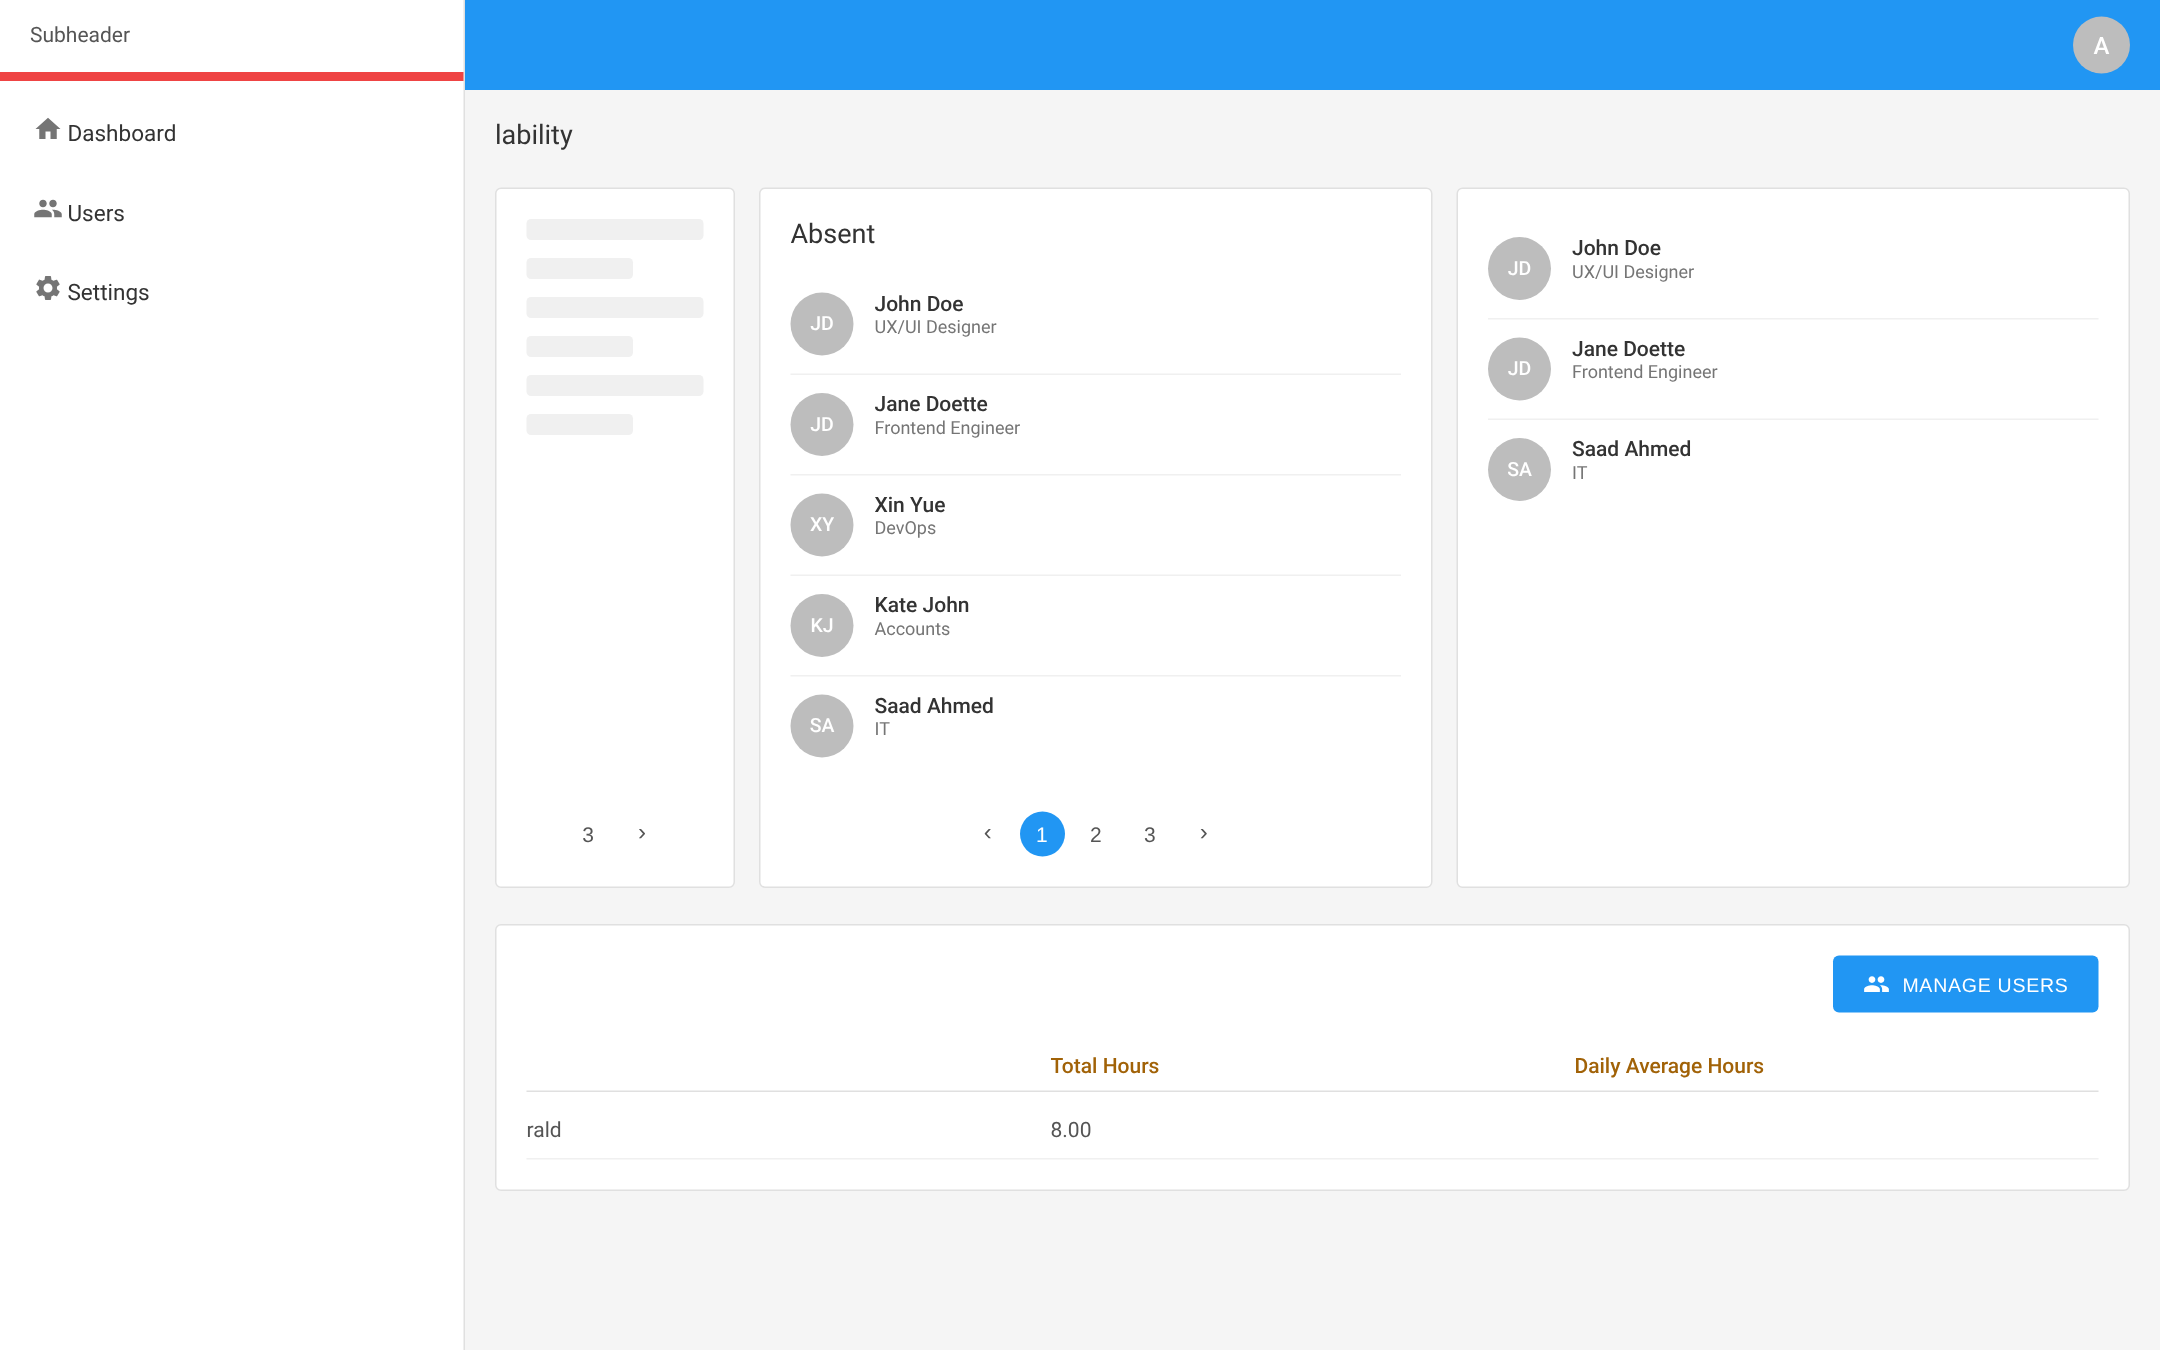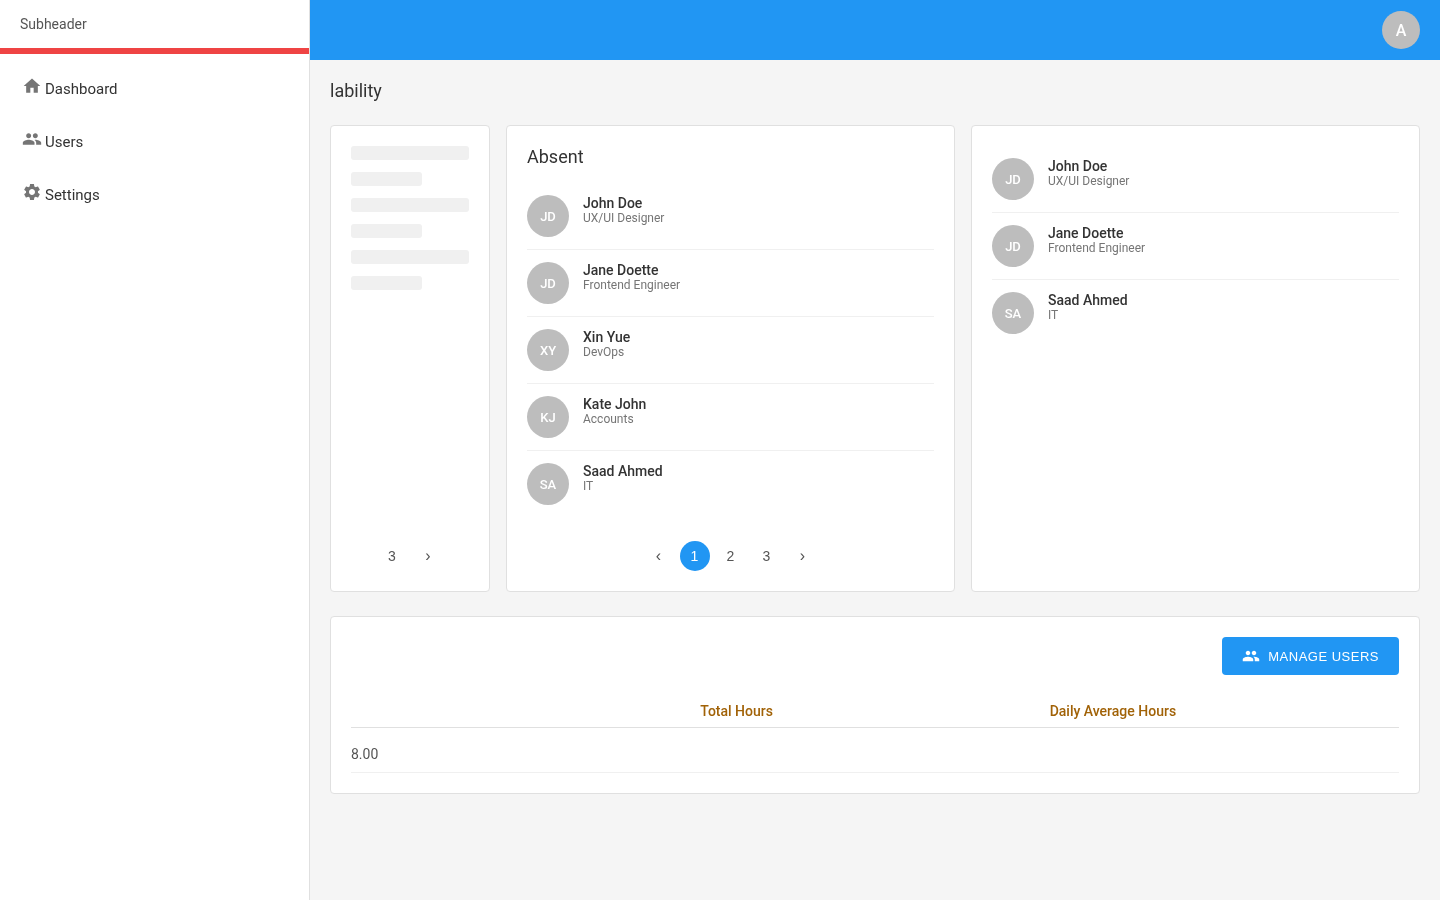--- a/index.html
+++ b/index.html
@@ -407,18 +407,19 @@
             </svg>
           <span>MANAGE USERS</span>
         </button>
       </div>
       <div class="table-header">
         <div class="table-header-cell"></div>
         <div class="table-header-cell">Total Hours</div>
         <div class="table-header-cell">Daily Average Hours</div>
       </div>
       <div class="table-row">
+        <div class="table-cell">rald</div>
         <div class="table-cell">8.00</div>
       </div>
     </div>
 
   </div>
 </div>
 
 </body></html>

